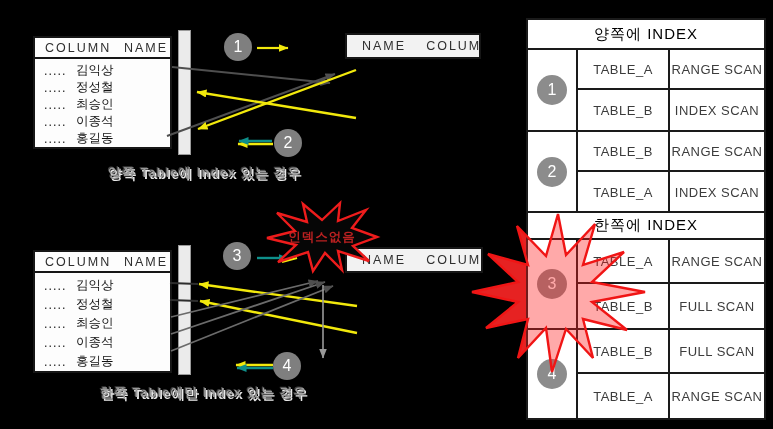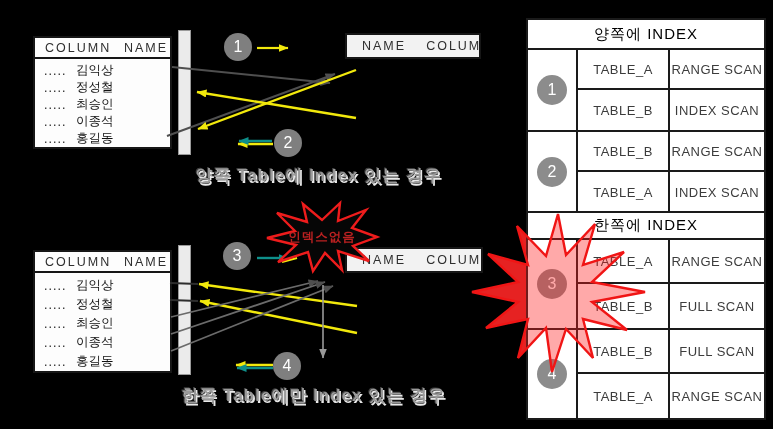--- a/index.html
+++ b/index.html
@@ -25,21 +25,21 @@
         box-sizing:border-box;z-index:2;}
 
   .nhead{position:absolute;height:26px;background:#f2f2f2;border:2px solid #161616;
          box-sizing:border-box;display:flex;align-items:center;gap:20px;padding-left:15px;
          font-size:12.5px;letter-spacing:2px;color:#2e2e2e;white-space:nowrap;
          overflow:hidden;z-index:2;}
 
   .circ{position:absolute;width:28px;height:28px;border-radius:50%;background:#7f7f7f;
         color:#fff;display:flex;align-items:center;justify-content:center;font-size:16px;
         z-index:4;}
-  .caption{position:absolute;text-align:right;font-size:17px;font-weight:bold;
+  .caption{position:absolute;text-align:left;font-size:13px;font-weight:bold;
            letter-spacing:1px;color:#9a9a9a;white-space:nowrap;z-index:2;
            text-shadow:1.5px 1.5px 0 #e9e9e9,-1px -1px 0 #3f3f3f;}
 
   
   .panel{position:absolute;width:240px;background:#fff;border:2px solid #1a1a1a;
          box-sizing:border-box;z-index:2;}
   .ptitle{display:flex;align-items:center;justify-content:center;border-bottom:2px solid #1a1a1a;
           font-size:15px;letter-spacing:1px;color:#000;}
   .pt .ptitle{height:28px;}
   .pb .ptitle{height:25px;}

